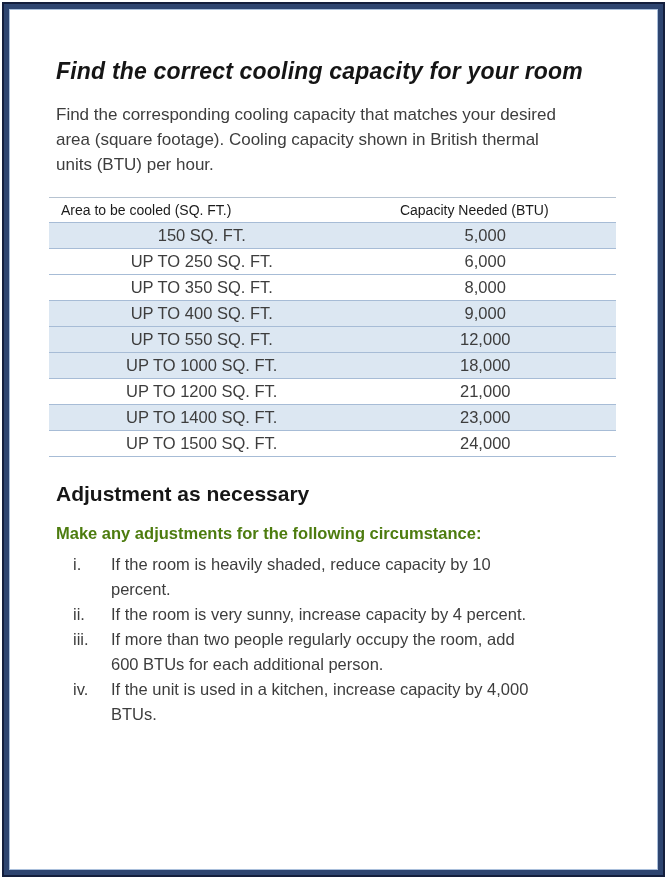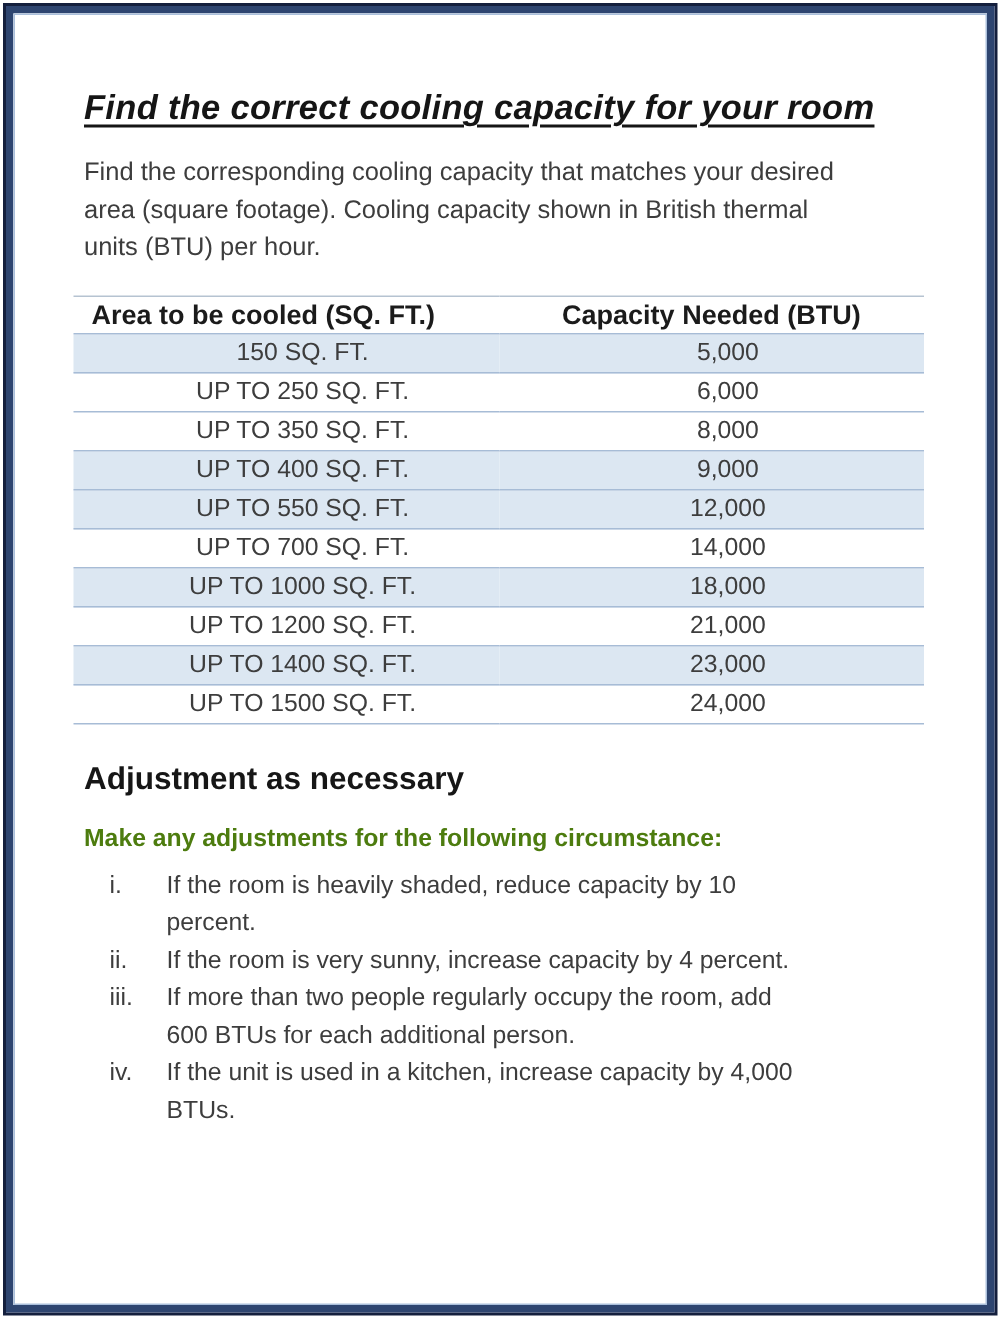--- a/index.html
+++ b/index.html
@@ -20,21 +20,20 @@
   .frame-inner { height: 100%; border: 1px solid #aabfdb; background: #ffffff; overflow: hidden; }
 
   .content { padding: 46px 38px 0 46px; }
 
   h1.doc-title {
     font-size: 23px;
     font-weight: bold;
     font-style: italic;
     color: #151515;
     letter-spacing: 0.2px;
-    text-decoration: underline;
     text-decoration-thickness: 2px;
     text-underline-offset: 4px;
     line-height: 30px;
   }
 
   p.intro {
     margin-top: 16px;
     font-size: 17px;
     line-height: 25px;
     color: #3d3d3d;
@@ -44,22 +43,22 @@
   table.btu-table {
     border-collapse: collapse;
     width: 567px;
     margin-left: -7px;
     margin-top: 20px;
     font-size: 16.5px;
     color: #3d3d3d;
     table-layout: fixed;
   }
   table.btu-table th {
-    font-size: 18px;
-    font-weight: bold;
+    font-size: 14px;
+    font-weight: normal;
     color: #1b1b1b;
     height: 25px;
     border-top: 1px solid #b6c3d1;
     border-bottom: 1px solid #a7bcd6;
     width: 50%;
   }
   th.col-area { text-align: left; padding-left: 12px; }
   th.col-cap  { text-align: center; }
   table.btu-table td {
     text-align: center;
@@ -132,24 +131,20 @@
                   <td>8,000</td>
                 </tr>
                 <tr class="banded">
                   <td>UP TO 400 SQ. FT.</td>
                   <td>9,000</td>
                 </tr>
                 <tr class="banded">
                   <td>UP TO 550 SQ. FT.</td>
                   <td>12,000</td>
                 </tr>
-                <tr>
-                  <td>UP TO 700 SQ. FT.</td>
-                  <td>14,000</td>
-                </tr>
                 <tr class="banded">
                   <td>UP TO 1000 SQ. FT.</td>
                   <td>18,000</td>
                 </tr>
                 <tr>
                   <td>UP TO 1200 SQ. FT.</td>
                   <td>21,000</td>
                 </tr>
                 <tr class="banded">
                   <td>UP TO 1400 SQ. FT.</td>

